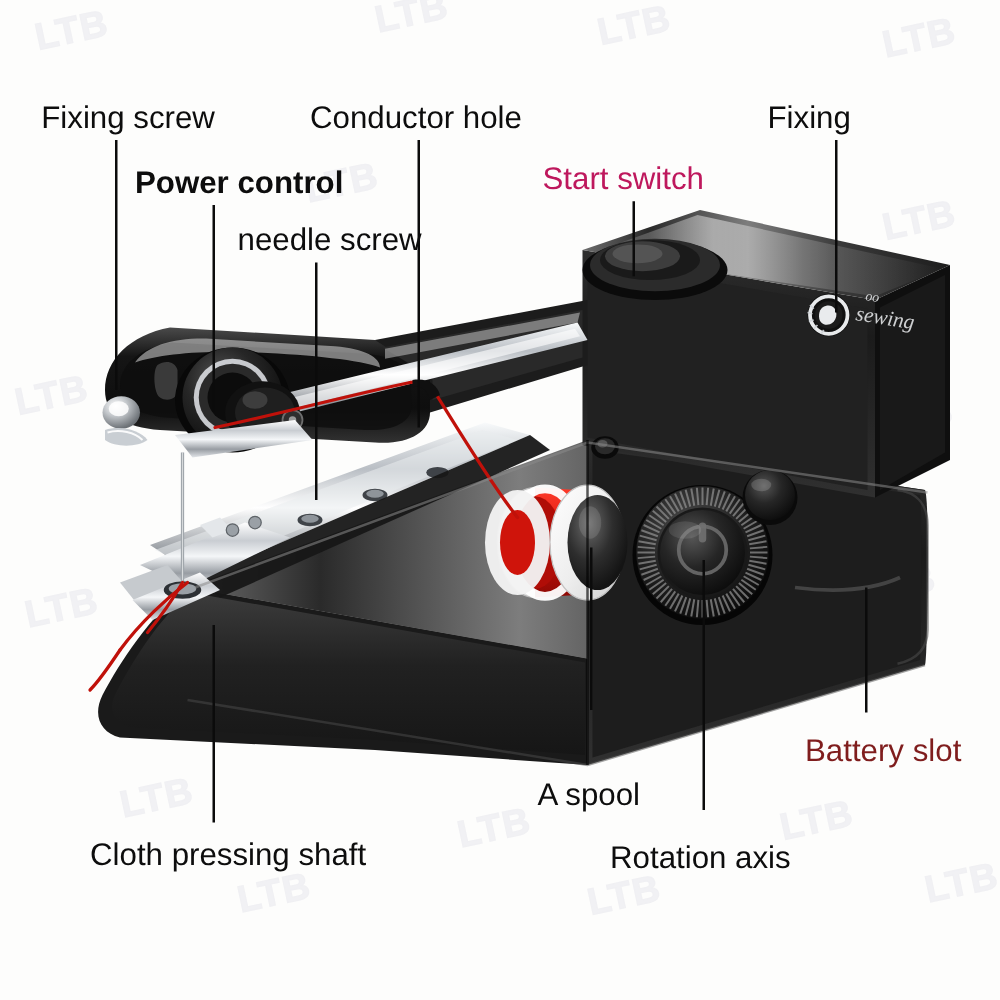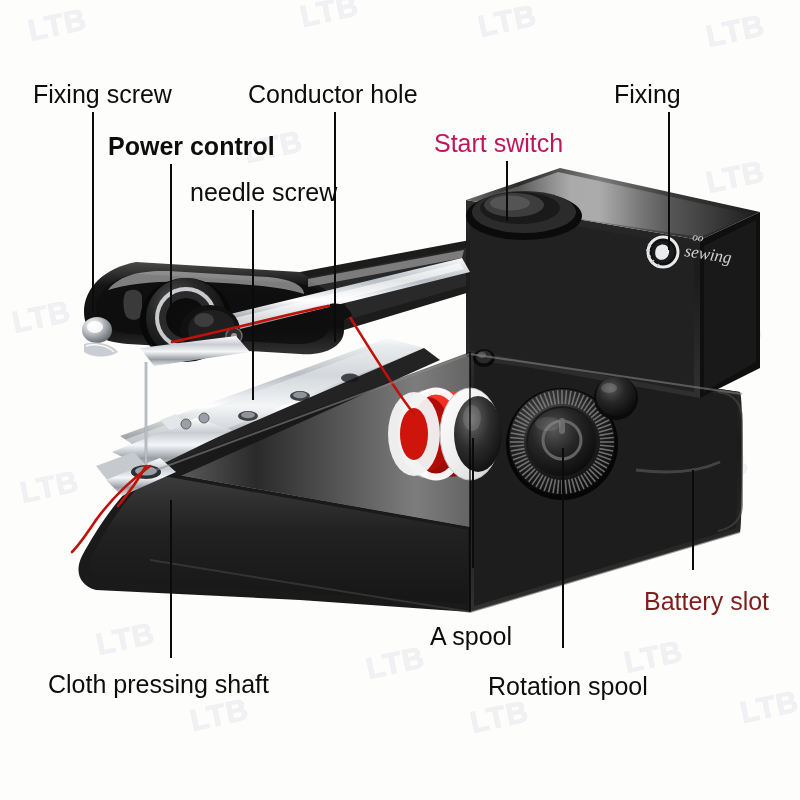--- a/index.html
+++ b/index.html
@@ -406,19 +406,19 @@
       <div class="lead" style="left: 692px; top: 470px; height: 100px; background: rgb(11, 11, 11);"></div>
     </div>
 
   <div id="label-layer">
       <div class="label" style="left: 14px; top: 82px; color: rgb(13, 13, 13); margin-left: 19px;">Fixing screw</div>
       <div class="label" style="left: 108px; top: 134px; color: rgb(13, 13, 13); font-weight: bold;">Power control</div>
       <div class="label" style="left: 190px; top: 180px; color: rgb(13, 13, 13);">needle screw</div>
       <div class="label" style="left: 248px; top: 82px; color: rgb(13, 13, 13);">Conductor hole</div>
       <div class="label" style="left: 434px; top: 131px; color: #be185d;">Start switch</div>
       <div class="label" style="left: 614px; top: 82px; color: rgb(13, 13, 13);">Fixing</div>
-      <div class="label" style="left: 48px; top: 672px; color: rgb(13, 13, 13);">Cloth pressing shaft</div>
+      <div class="label" style="left: 72px; top: 672px; color: rgb(13, 13, 13);">Cloth pressing shaft</div>
       <div class="label" style="left: 430px; top: 588px; color: rgb(13, 13, 13); margin-top: 36px;">A spool</div>
-      <div class="label" style="left: 488px; top: 674px; color: rgb(13, 13, 13);">Rotation spool</div>
+      <div class="label" style="left: 488px; top: 674px; color: rgb(13, 13, 13);">Rotation axis</div>
       <div class="label" style="left: 644px; top: 589px; color: #7f1d1d;">Battery slot</div>
     </div>
 
 </div>
 
 </body></html>

